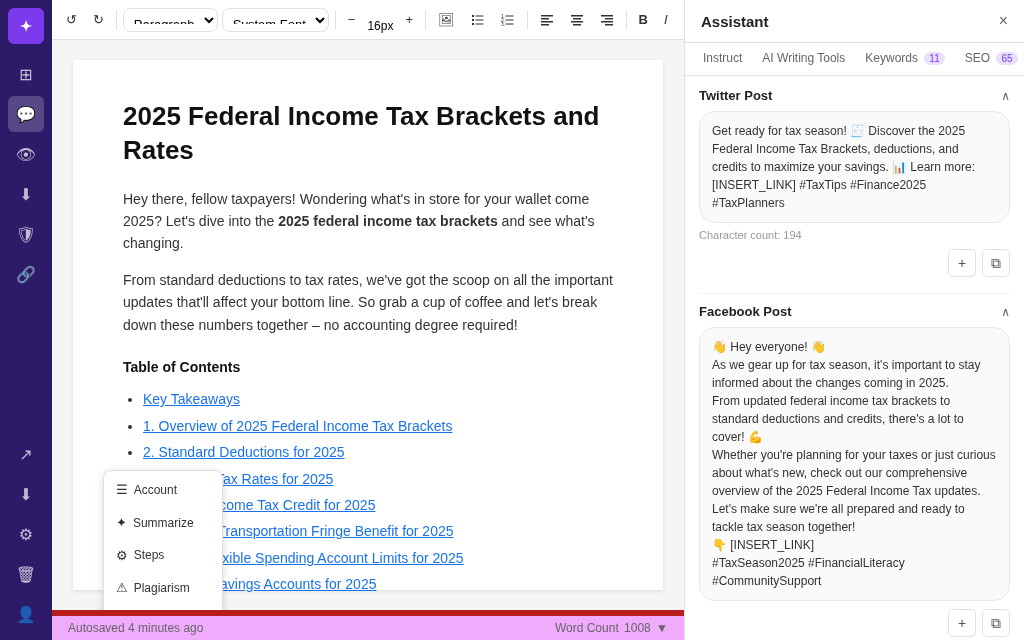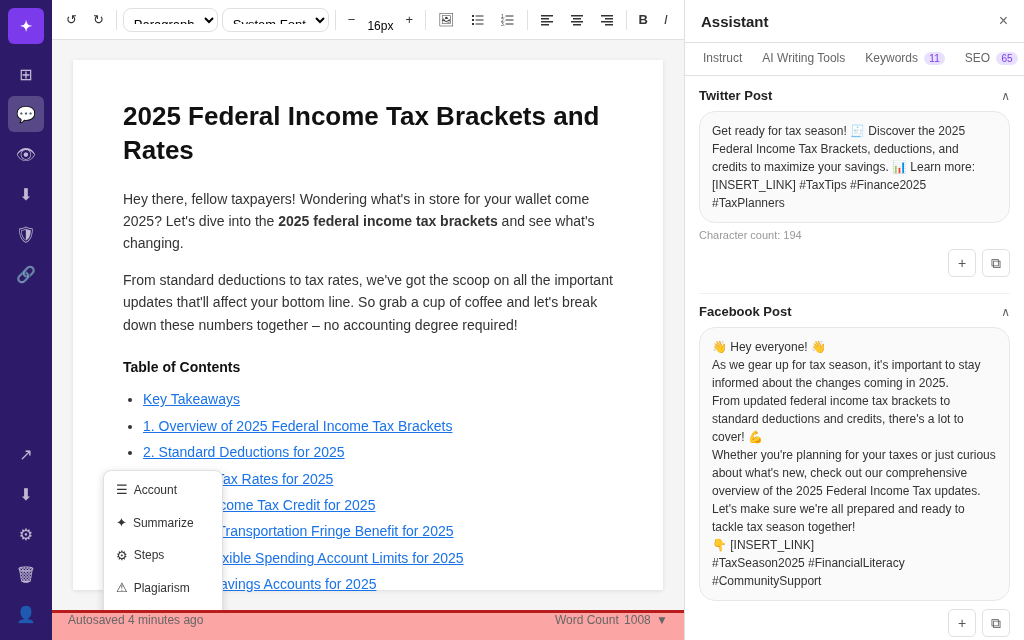--- a/index.html
+++ b/index.html
@@ -145,23 +145,24 @@
       border-radius: 5px;
       cursor: pointer;
       font-size: 12px;
       color: #333;
     }
     .float-btn-icon { font-size: 13px; }
 
     
     .status-bar {
       height: 30px;
-      background: #fca5a5;
-      border-top: 3px solid #b91c1c;
-      display: flex;
+      background: #f0abfc;
+      border-top: 6px solid #b91c1c;
+      display: flex;
+      align-items: center;
       padding: 0 16px;
       font-size: 12px;
       color: #666;
       justify-content: space-between;
       flex-shrink: 0;
     }
 
     
     .assistant-panel {
       width: 340px;

